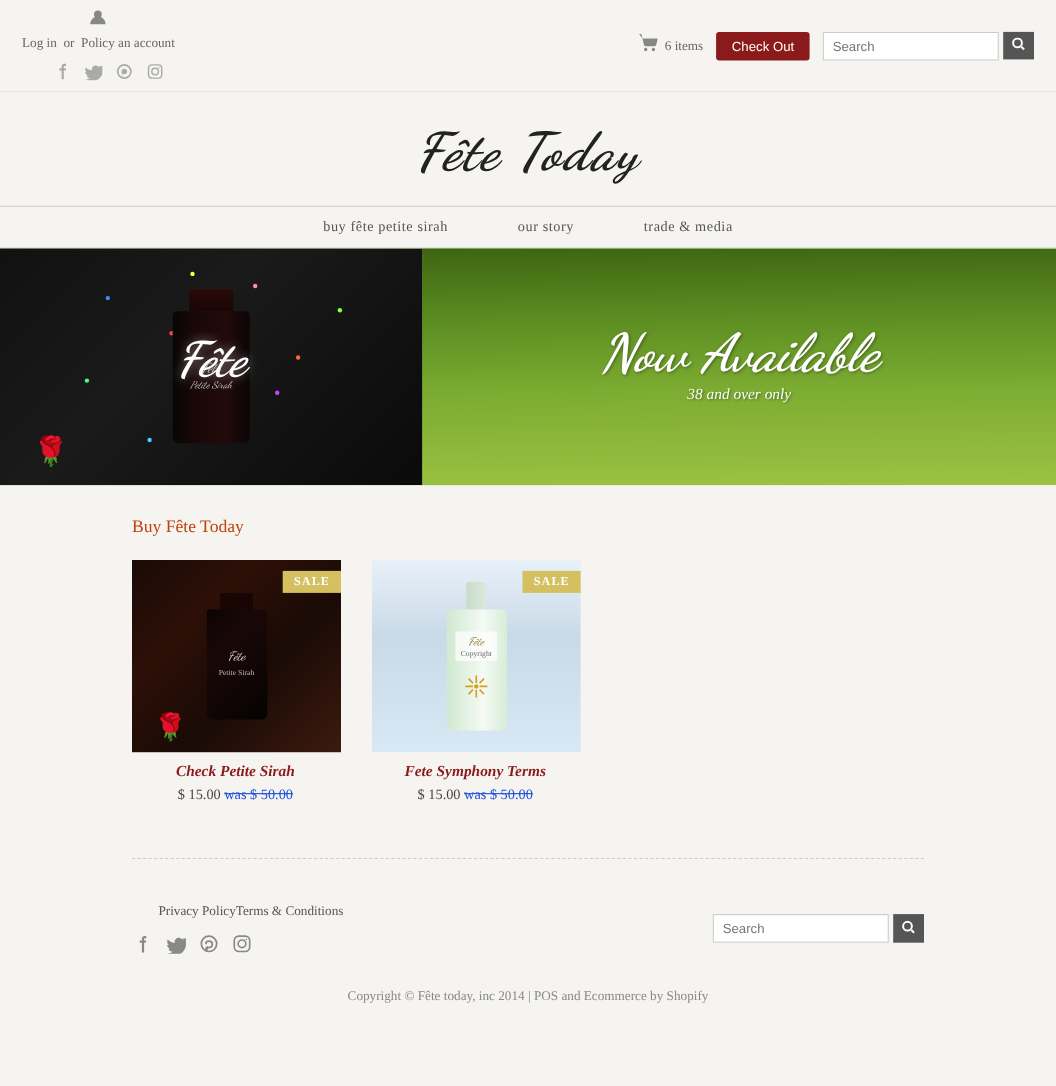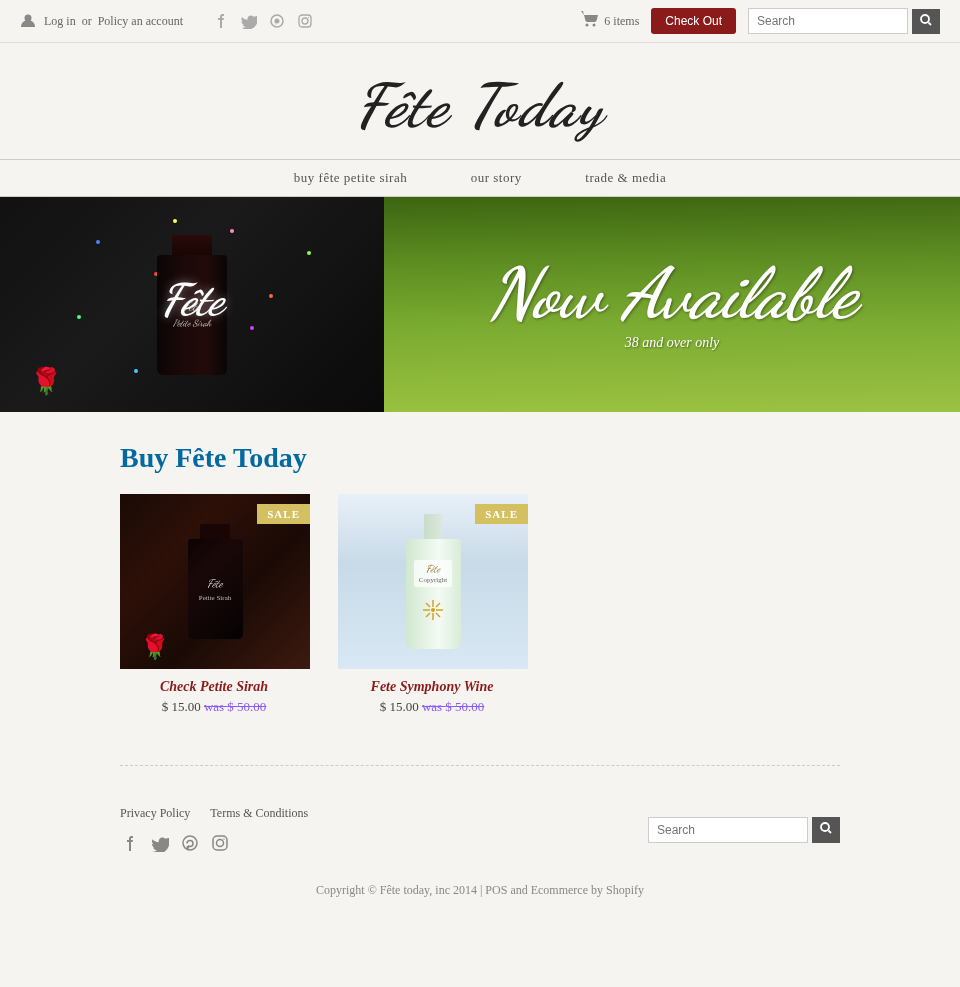--- a/index.html
+++ b/index.html
@@ -94,21 +94,21 @@
     }
 
     
     .header {
       text-align: center;
       padding: 30px 20px 20px;
       background: #f5f4f0;
     }
     .logo-text {
       font-family: 'Dancing Script', 'Brush Script MT', cursive;
-      font-size: 60px;
+      font-size: 48px;
       font-weight: 900;
       color: #222;
       letter-spacing: 2px;
       line-height: 1.1;
       font-style: italic;
     }
 
     
     .nav-bar {
       border-top: 1px solid #d0cdc8;
@@ -169,21 +169,21 @@
       height: 100%;
       background: linear-gradient(to bottom right, #5a9020 0%, #8dc040 50%, #aad060 100%);
       display: flex;
       flex-direction: column;
       align-items: center;
       justify-content: center;
       position: relative;
     }
     .now-available-text {
       font-family: 'Dancing Script', 'Brush Script MT', cursive;
-      font-size: 70px;
+      font-size: 48px;
       color: #fff;
       font-style: italic;
       font-weight: bold;
       text-shadow: 1px 1px 3px rgba(0,0,0,0.4);
       line-height: 1;
     }
     .age-text {
       font-size: 14px;
       color: #fff;
       text-shadow: 1px 1px 2px rgba(0,0,0,0.4);
@@ -191,24 +191,24 @@
       font-style: italic;
     }
 
     
     .products-section {
       padding: 30px 120px;
       background: #f5f4f0;
     }
     .products-title {
       font-family: Georgia, serif;
-      font-size: 28px;
-      color: #0369a1;
+      font-size: 16px;
+      color: #c2410c;
       margin-bottom: 20px;
-      font-weight: bold;
+      font-weight: normal;
     }
     .products-grid {
       display: flex;
       gap: 30px;
       flex-wrap: wrap;
     }
     .product-card {
       width: 188px;
       cursor: pointer;
       position: relative;
@@ -261,41 +261,41 @@
       font-style: italic;
     }
     .product-price {
       text-align: center;
       font-size: 13px;
       color: #444;
       margin-top: 4px;
     }
     .price-was {
       text-decoration: line-through;
-      color: #8b5cf6;
+      color: #1d4ed8;
     }
 
     
     .divider {
       border: none;
       border-top: 1px dashed #ccc;
       margin: 20px 120px;
     }
 
     
     .footer {
       padding: 20px 120px;
       display: flex;
       justify-content: space-between;
       align-items: center;
       background: #f5f4f0;
     }
     .footer-links {
       display: flex;
-      gap: 20px;
+      margin-left: 24px;
     }
     .footer-links a {
       color: #555;
       text-decoration: none;
       font-size: 12px;
     }
     .footer-social {
       display: flex;
       gap: 10px;
       align-items: center;
@@ -317,21 +317,21 @@
     
     .user-icon-wrap {
       display: flex;
       align-items: center;
     }
   </style>
 </head>
 <body>
 
 <div class="top-bar">
-  <div style="display:flex; align-items:center; gap:8px;">
+  <div style="display:flex; align-items:center; gap:8px;flex-direction:column;">
     <div class="user-icon-wrap">
       <svg width="16" height="16" viewBox="0 0 16 16" fill="#888">
         <circle cx="8" cy="5" r="3.5"></circle>
         <path d="M1 14c0-3.866 3.134-7 7-7s7 3.134 7 7"></path>
       </svg>
     </div>
     <div class="top-bar-left">
       <a href="#">Log in</a>
       <span>or</span>
       <a href="#">Policy an account</a>
@@ -491,21 +491,21 @@
                     <line x1="22" y1="8" x2="18" y2="12" stroke="#d4a020" stroke-width="1.5"></line>
                     <line x1="12" y1="18" x2="8" y2="22" stroke="#d4a020" stroke-width="1.5"></line>
                     <circle cx="15" cy="15" r="2" fill="#d4a020"></circle>
                   </svg>
                 </div>
               </div>
             </div>
           </div>
         </div>
       </div>
-      <div class="product-name">Fete Symphony Wine</div>
+      <div class="product-name">Fete Symphony Terms</div>
       <div class="product-price">
         <span>$ 15.00</span>
         <span class="price-was">was <span>$ 50.00</span></span>
       </div>
     </div>
 
   </div>
 </div>
 
 <hr class="divider">

